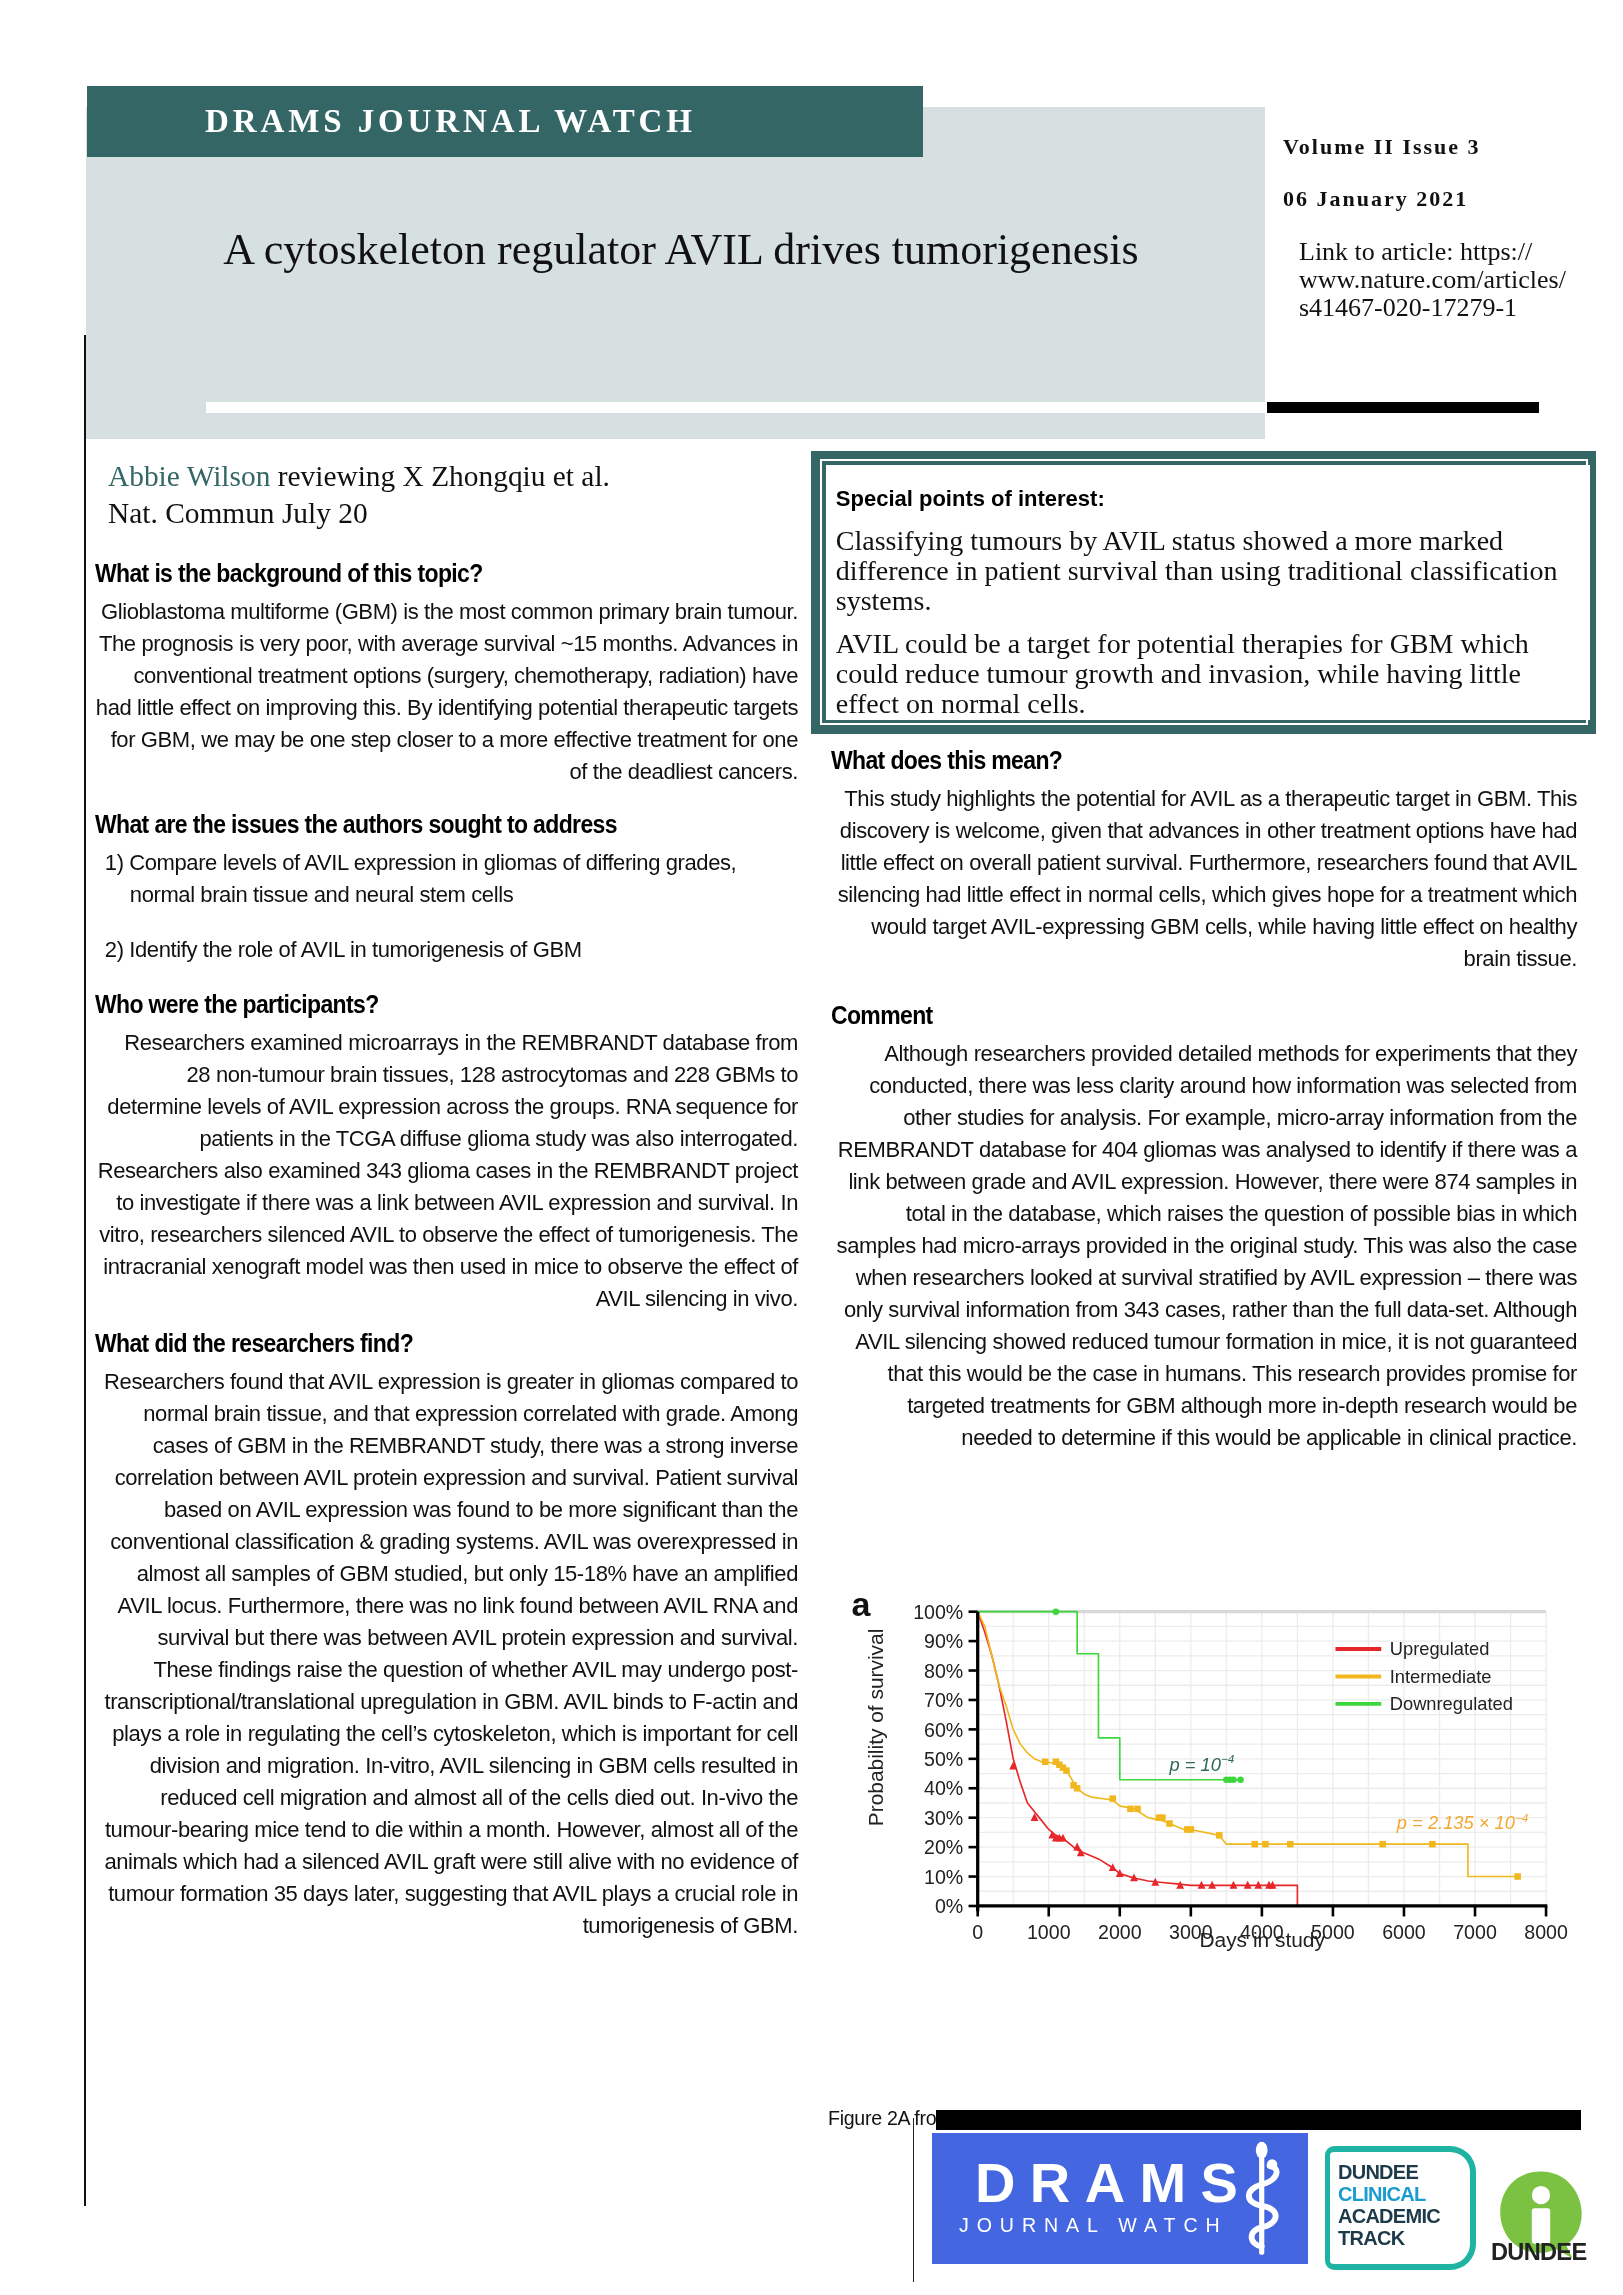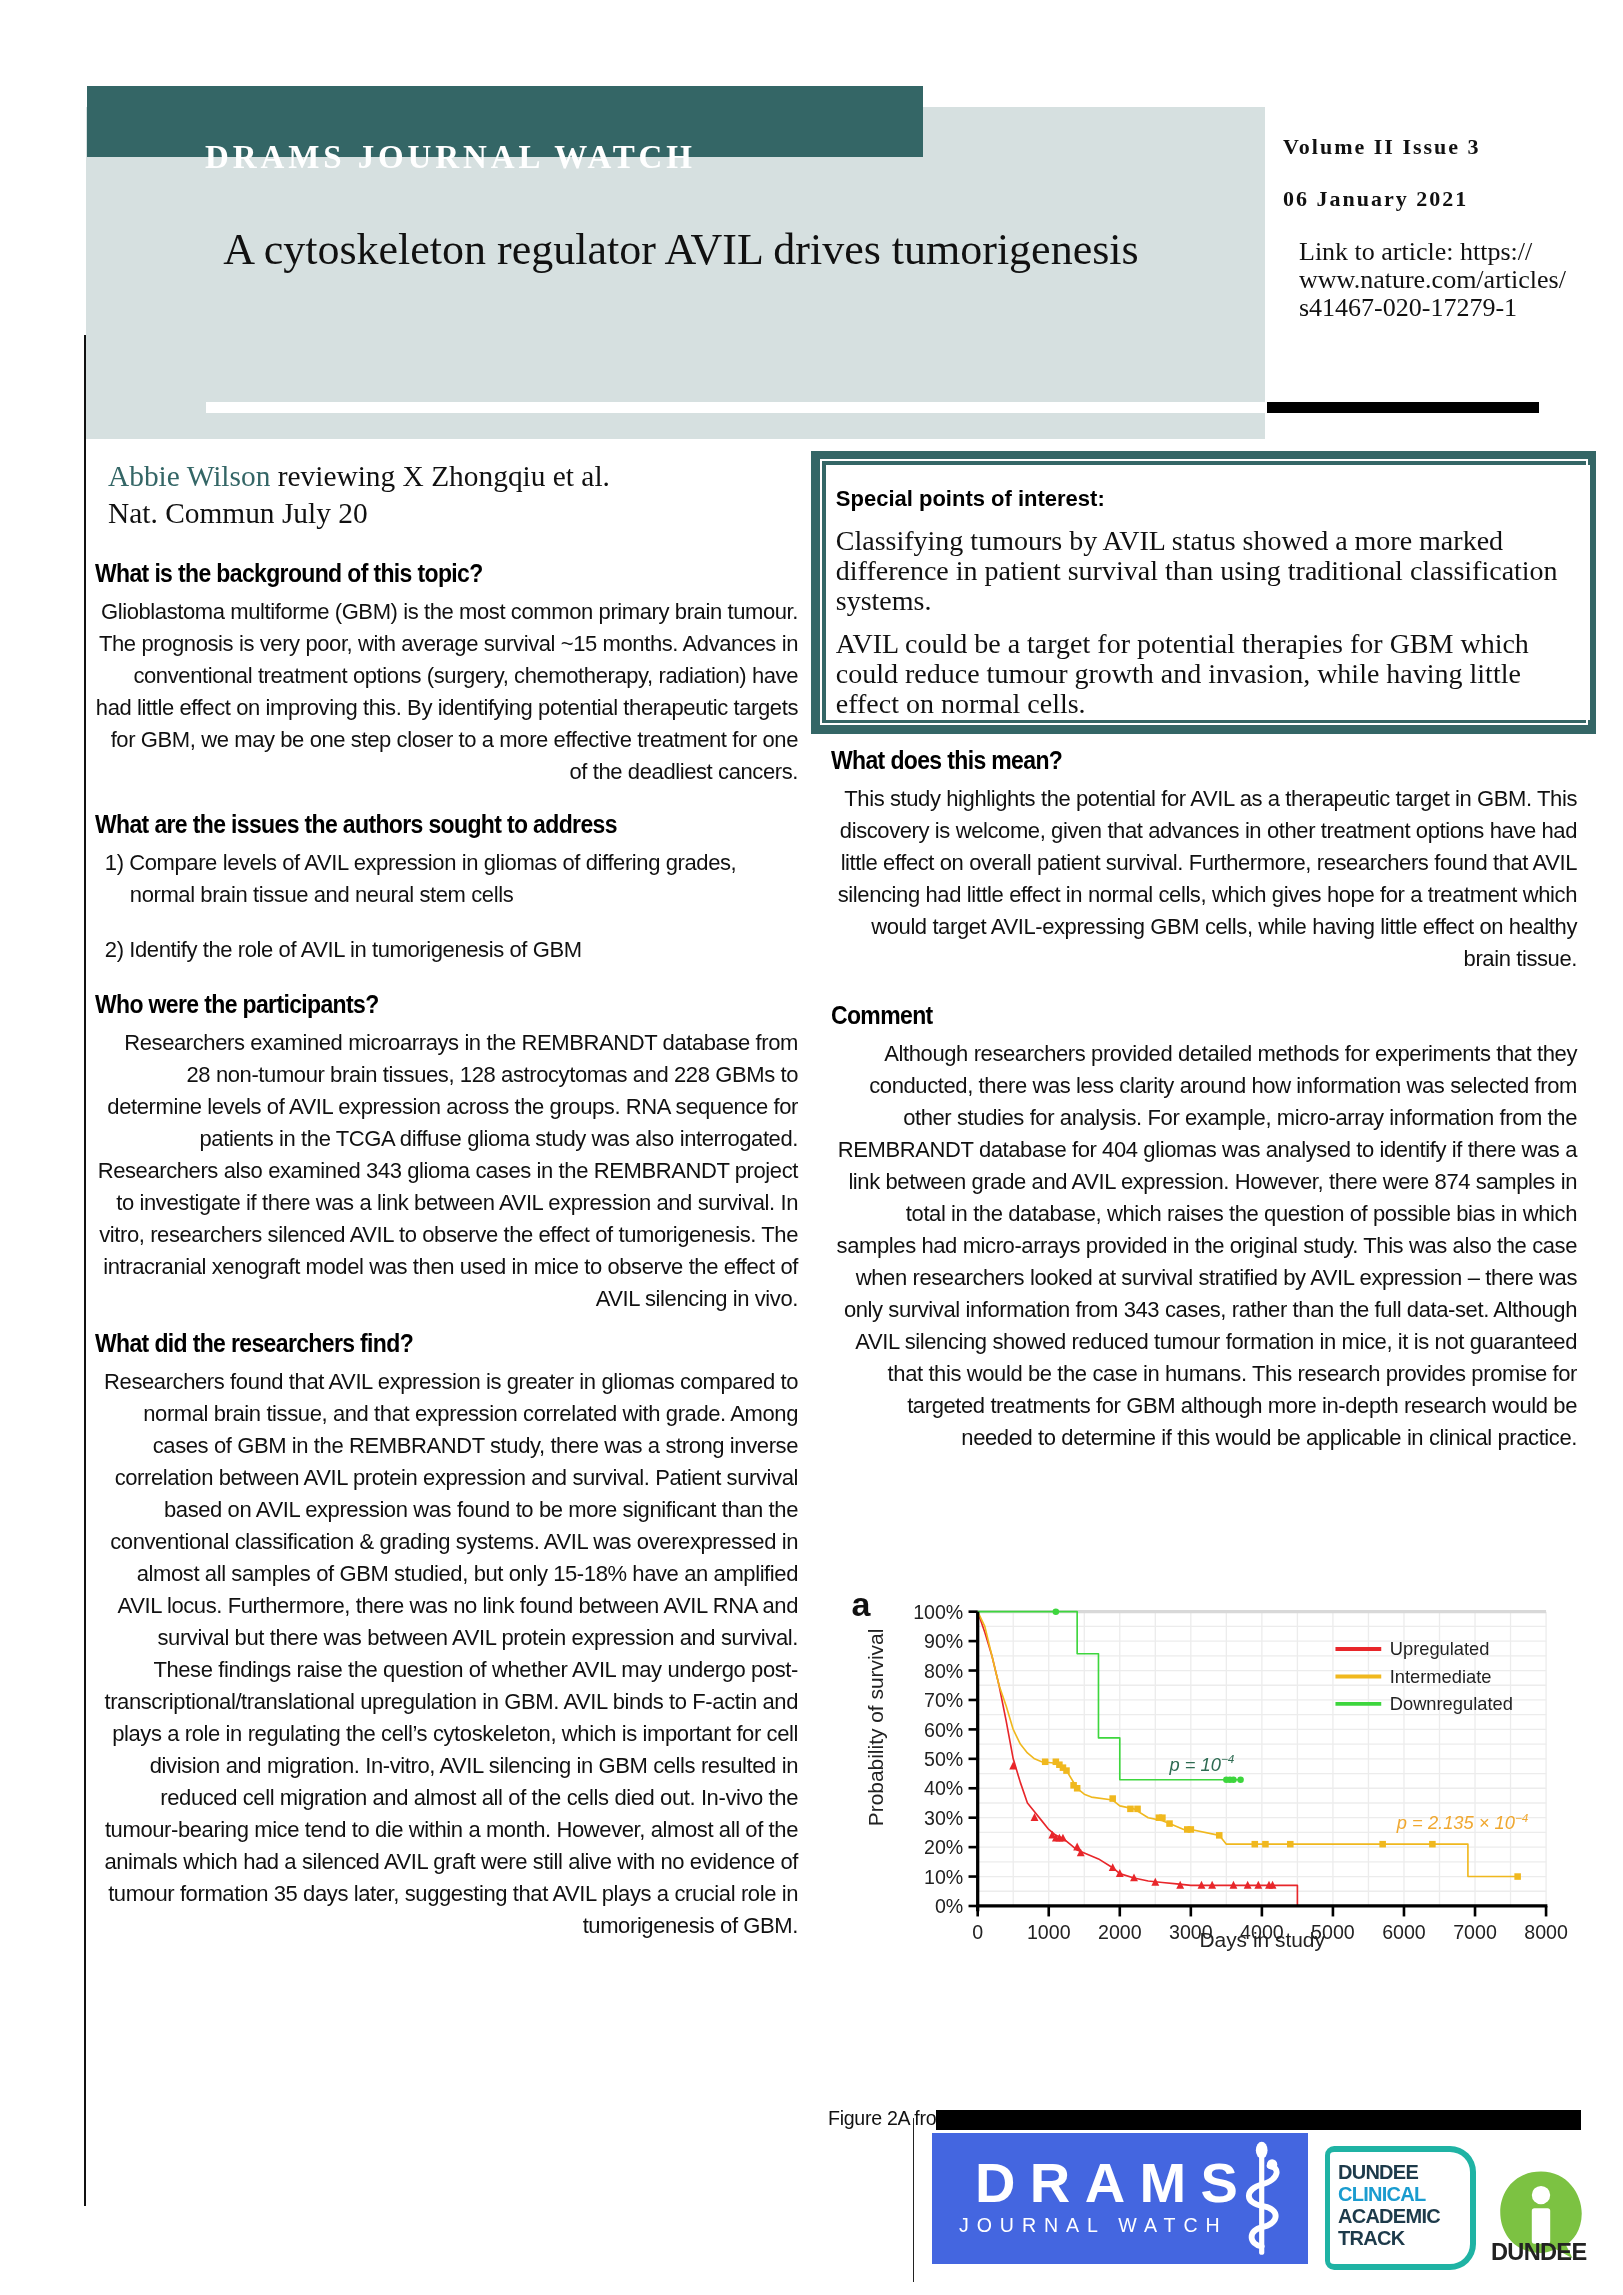--- a/index.html
+++ b/index.html
@@ -5,21 +5,21 @@
   html, body { margin:0; padding:0; background:#ffffff; }
   body { width:1623px; height:2295px; position:relative; overflow:hidden; }
   .abs { position:absolute; }
   .serif { font-family:"Liberation Serif","DejaVu Serif",serif; }
   .sans { font-family:"Liberation Sans","DejaVu Sans",sans-serif; }
 
   
   #hdr-gray { left:86px; top:107px; width:1179px; height:332px; background:#d6e0e0; }
   #hdr-teal { left:87px; top:86px; width:836px; height:71px; background:#346666; }
   #hdr-teal-title { left:87px; top:86px; width:836px; height:71px; display:flex; align-items:center;
-    padding-left:118px; box-sizing:border-box; color:#ffffff; font-size:33px; letter-spacing:3.9px; font-weight:bold;margin-top:36px; }
+    padding-left:118px; box-sizing:border-box; color:#ffffff; font-size:33px; letter-spacing:3.9px; font-weight:bold; }
   #hdr-whitebar { left:206px; top:402px; width:1059px; height:11px; background:#ffffff; }
   #hdr-headline { left:105px; top:222px; width:1152px; text-align:center; font-size:44px; line-height:55px; color:#111; }
   #hdr-side { left:1283px; top:134px; width:301px; color:#111; }
   #vol { font-size:22px; font-weight:bold; letter-spacing:2px; margin-bottom:26px; }
   #date { font-size:22px; font-weight:bold; letter-spacing:2px; margin-bottom:26px; }
   #link { font-size:26px; line-height:28px;margin-left:16px; }
   #link-url { display:block; }
   #blackbar { left:1267px; top:402px; width:272px; height:11px; background:#000; }
 
   

